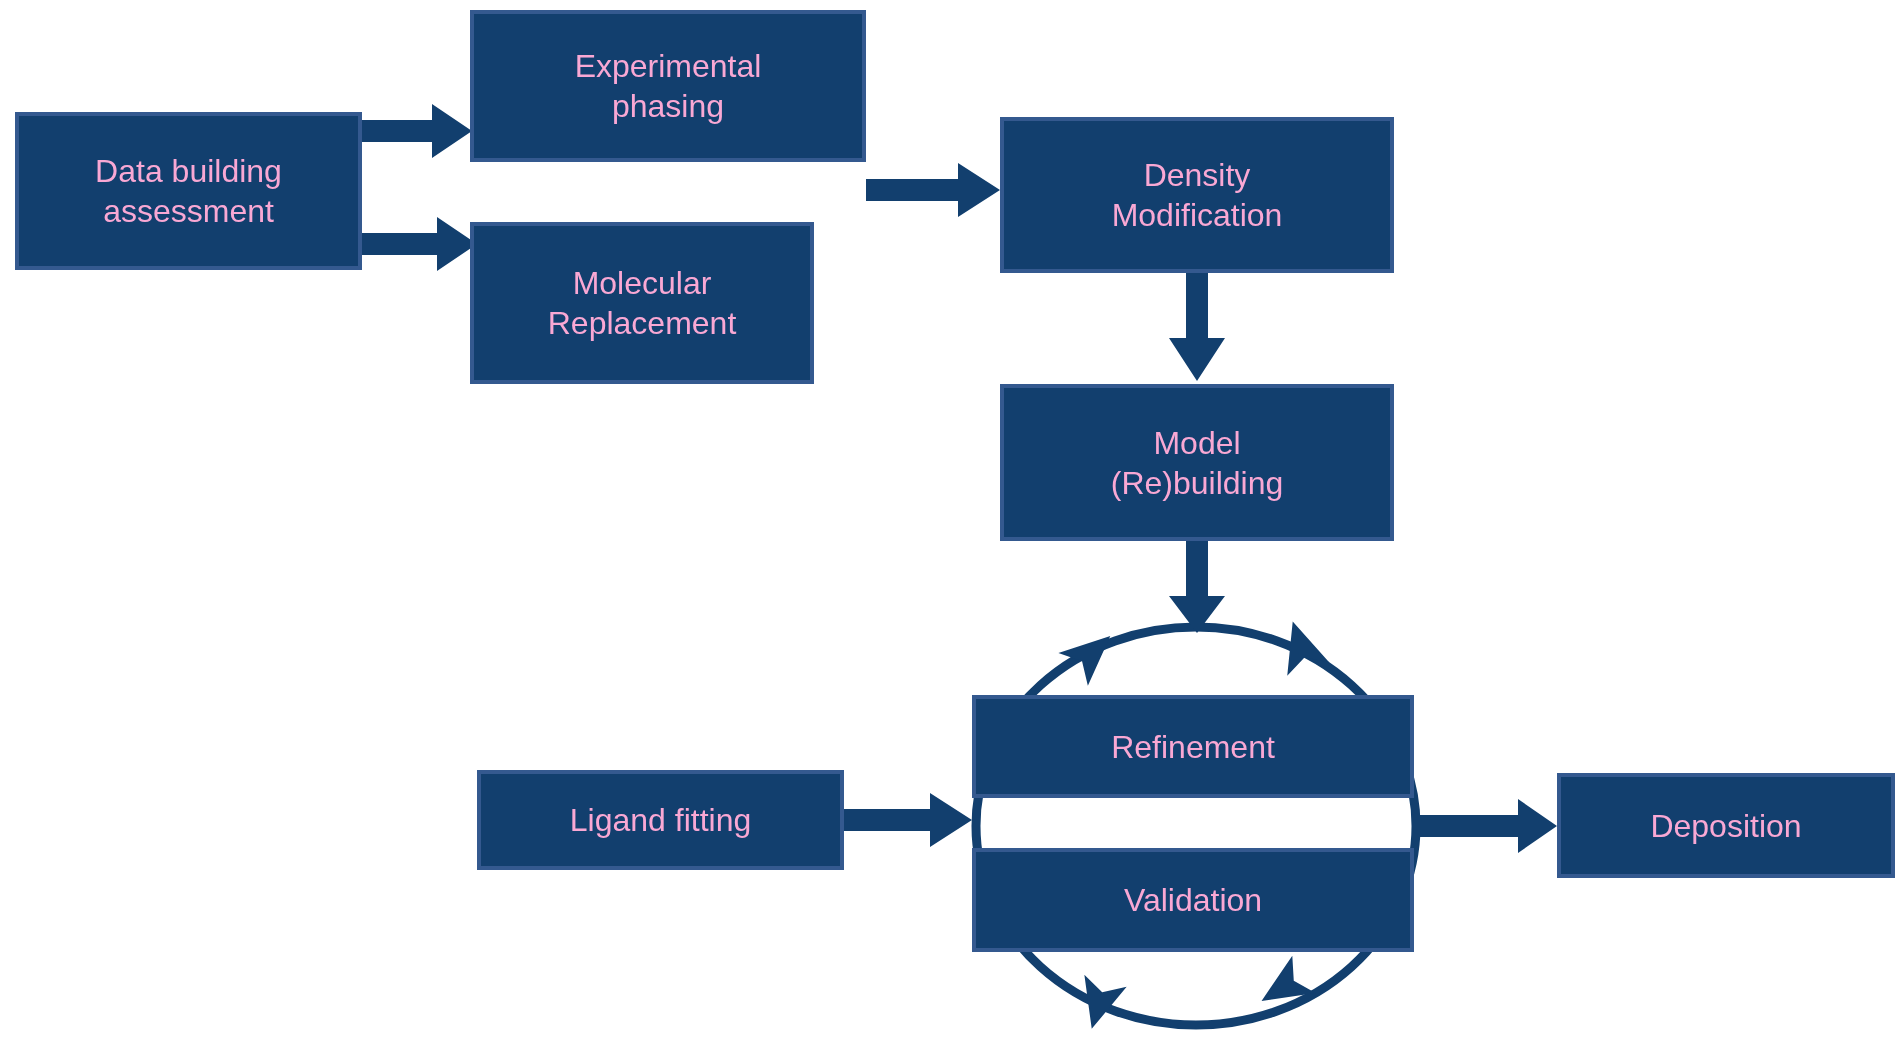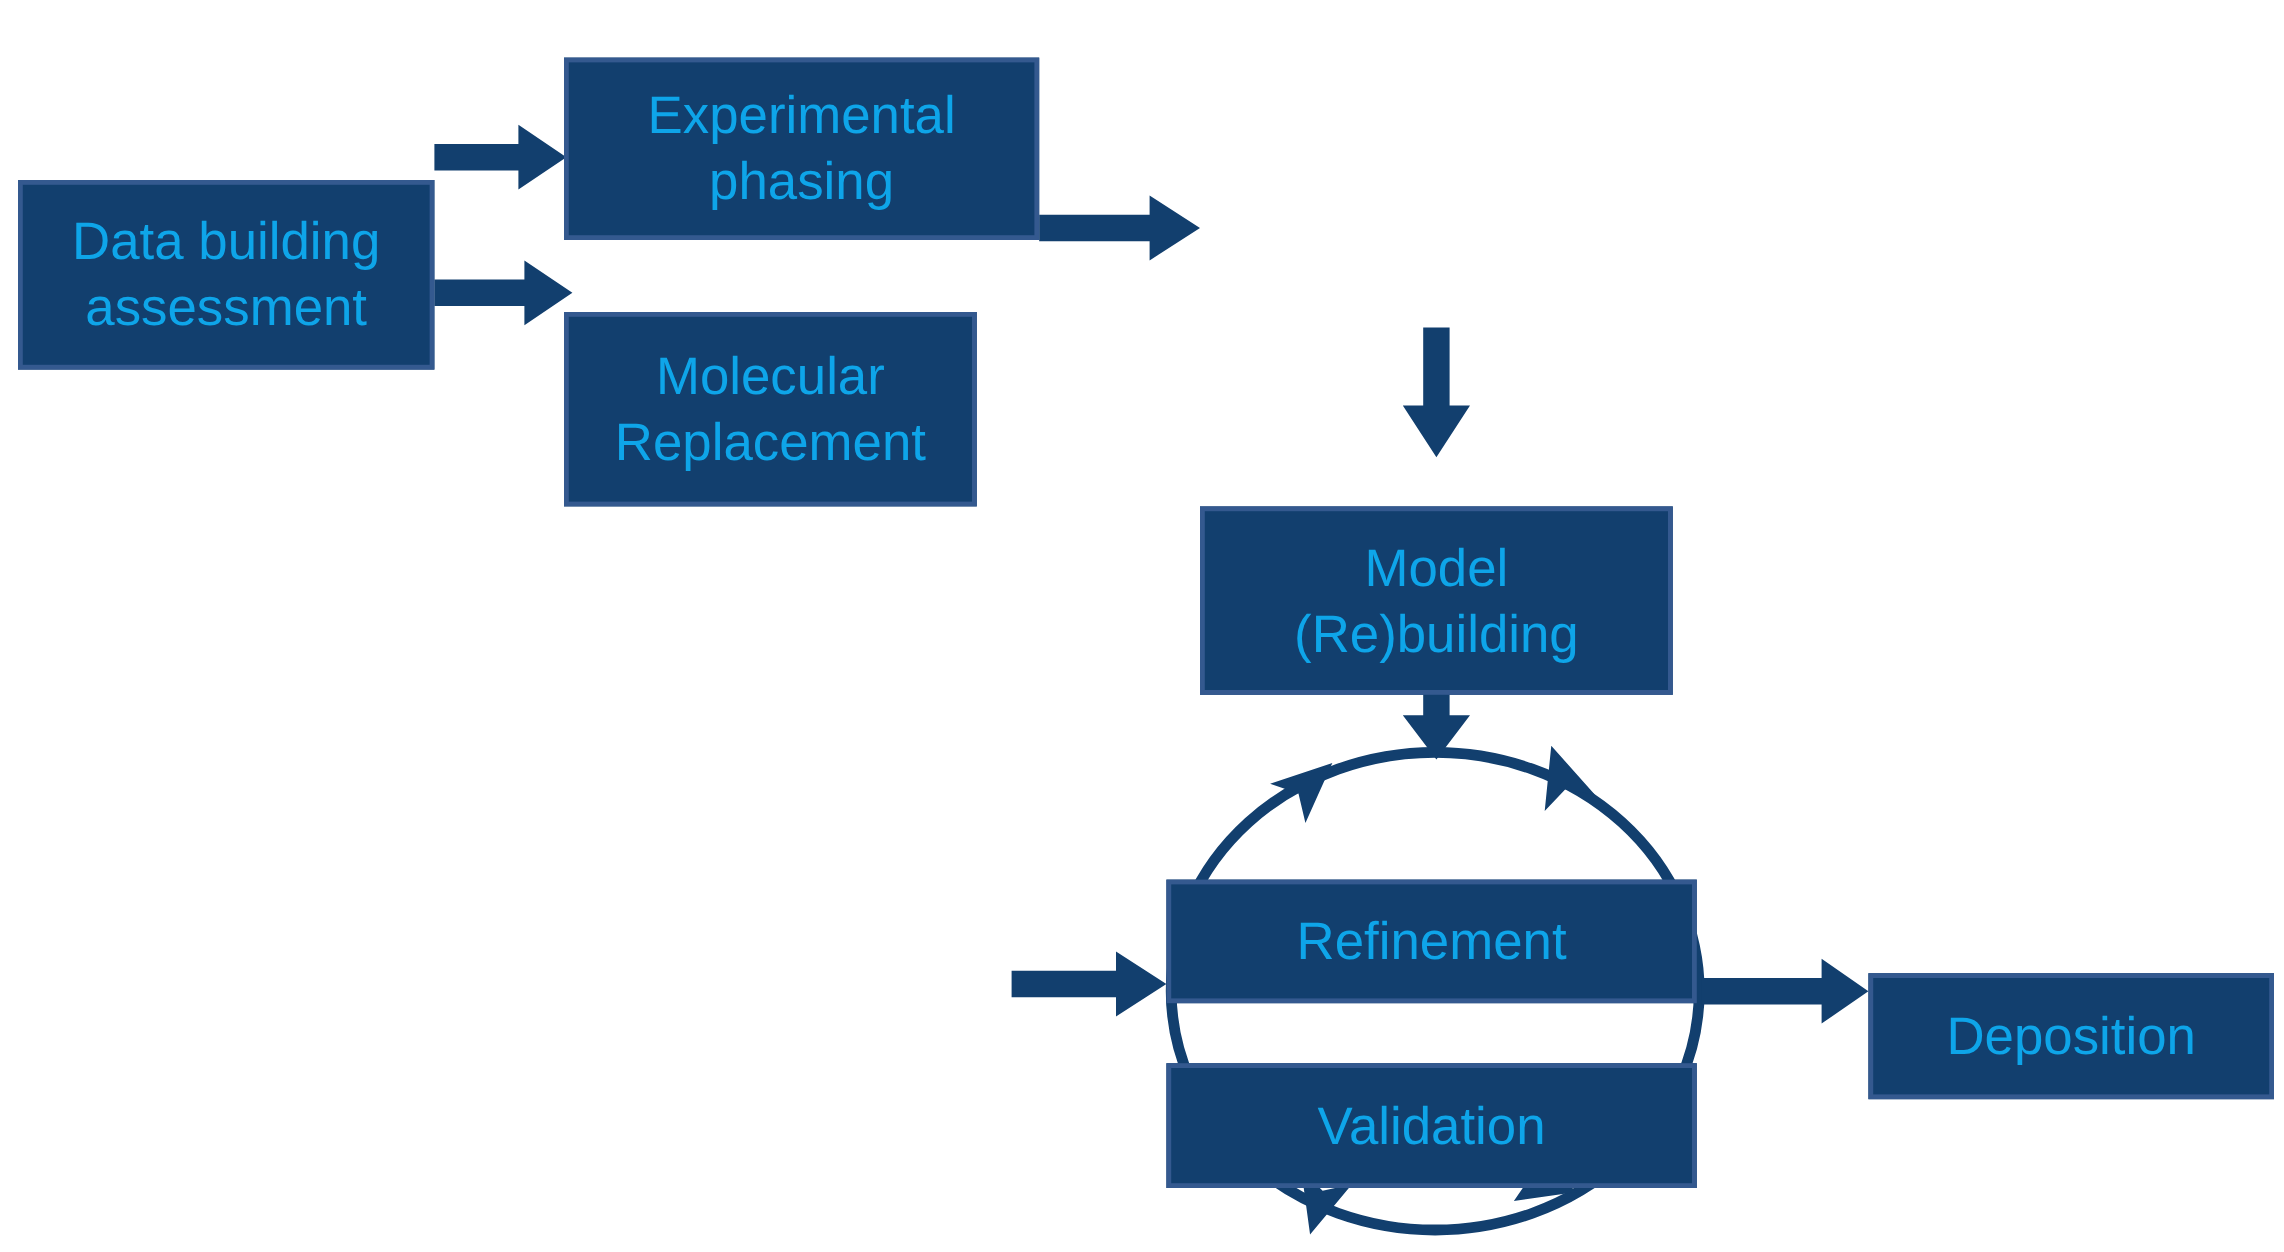--- a/index.html
+++ b/index.html
@@ -5,24 +5,23 @@
   html,body{margin:0;padding:0;background:#ffffff;}
   body{
     width:1903px;height:1043px;position:relative;overflow:hidden;
     font-family:"Liberation Sans", sans-serif;
   }
   #canvas{position:absolute;left:0;top:0;width:1903px;height:1043px;}
   svg.layer{position:absolute;left:0;top:0;z-index:1;}
   .node{
     position:absolute;z-index:2;box-sizing:border-box;
     background:#123f6e;border:4px solid #34598f;
-    color:#0ea5e9;display:flex;align-items:center;justify-content:center;
-    text-align:center;font-size:44px;line-height:1.25;
+    color:#f9a8d4;display:flex;align-items:center;justify-content:center;
+    text-align:center;font-size:32px;line-height:1.25;
     white-space:pre-line;
-    margin-top:38px;
   }
 </style>
 </head>
 <body>
 
 <div id="canvas">
 
   <svg class="layer" width="1903" height="1043" viewBox="0 0 1903 1043">
     <g fill="#123f6e" stroke="none">
 
@@ -45,24 +44,27 @@
 
   <div class="node" style="left:15px;  top:112px; width:347px; height:158px;">Data building
 assessment</div>
 
   <div class="node" style="left:470px; top:10px;  width:396px; height:152px;">Experimental
 phasing</div>
 
   <div class="node" style="left:470px; top:222px; width:344px; height:162px;">Molecular
 Replacement</div>
 
+  <div class="node" style="left:1000px;top:117px; width:394px; height:156px;">Density
+Modification</div>
 
   <div class="node" style="left:1000px;top:384px; width:394px; height:157px;">Model
 (Re)building</div>
 
   <div class="node" style="left:972px; top:848px; width:442px; height:104px;">Validation</div>
 
   <div class="node" style="left:972px; top:695px; width:442px; height:103px;">Refinement</div>
 
+  <div class="node" style="left:477px; top:770px; width:367px; height:100px;">Ligand fitting</div>
 
   <div class="node" style="left:1557px;top:773px; width:338px; height:105px;">Deposition</div>
 
 </div>
 
 </body></html>

